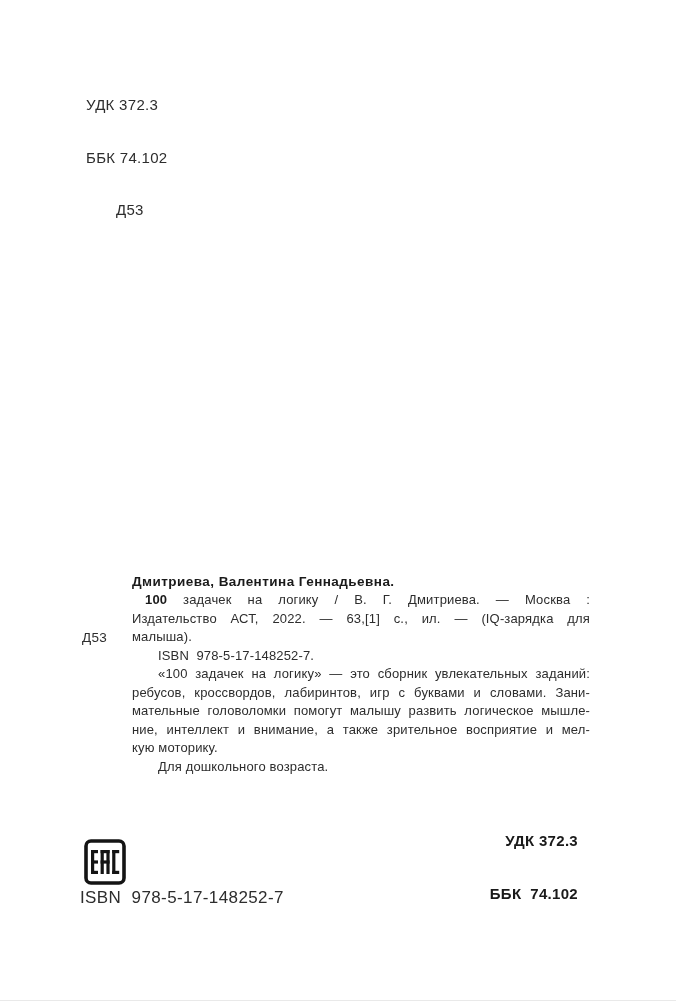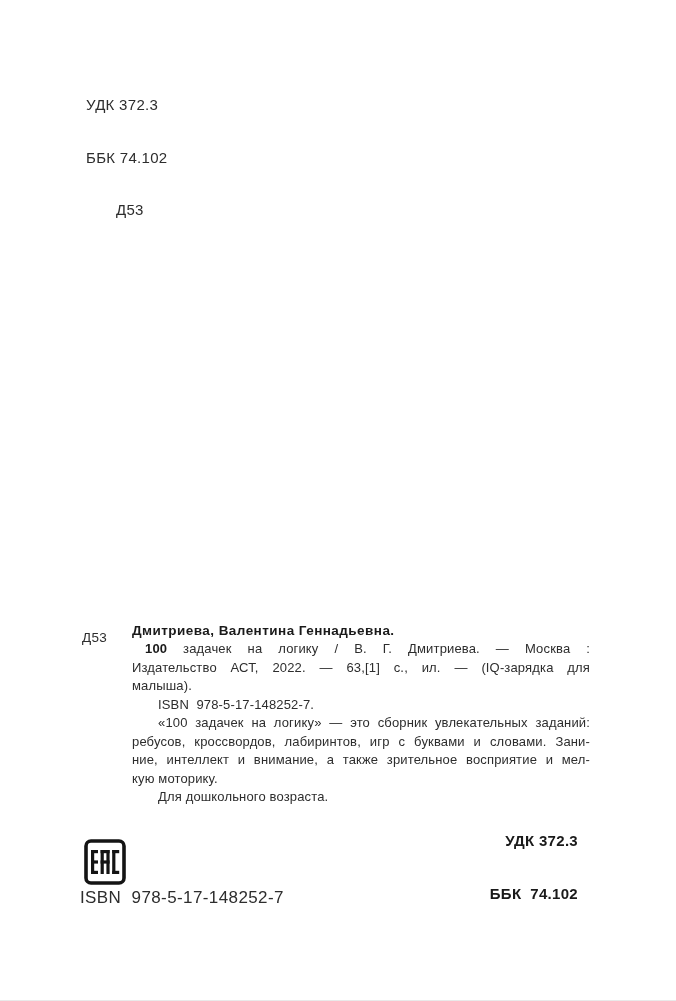--- a/index.html
+++ b/index.html
@@ -13,21 +13,21 @@
   .b { font-weight:bold; color:#1a1a1a; }
 
   .top-codes {
     position:absolute; left:86px; top:61px;
     font-size:15px; line-height:17.5px; letter-spacing:0.3px;
     white-space:pre;
   }
   .top-codes .sign { padding-left:30px; }
 
   .bib {
-    position:absolute; left:132px; top:622px; width:458px;
+    position:absolute; left:132px; top:573px; width:458px;
     font-size:13px; line-height:18.45px; letter-spacing:0.15px;
   }
   .tline { min-height:18.45px; }
   .tline.just { text-align:justify; text-align-last:justify; }
   .tline.left { text-align:left; white-space:pre-wrap; }
   .tline.head { font-size:13.5px; letter-spacing:0.45px; }
 
   .margin-label {
     position:absolute; left:82px; top:630px;
     font-size:13.5px; letter-spacing:0.3px;
@@ -67,20 +67,21 @@
   <div class="margin-label">Д53</div>
 
   <div class="bib">
       <div class="tline left head"><span class="b">Дмитриева, Валентина Геннадьевна.</span></div>
       <div class="tline just" style="text-indent: 13px;"><span class="b">100</span><span> задачек на логику / В. Г. Дмитриева. — Москва :</span></div>
       <div class="tline just"><span>Издательство АСТ, 2022. — 63,[1] с., ил. — (IQ-зарядка для</span></div>
       <div class="tline left"><span>малыша).</span></div>
       <div class="tline left" style="text-indent: 26px;"><span>ISBN  978-5-17-148252-7.</span></div>
       <div class="tline just" style="text-indent: 26px;"><span>«100 задачек на логику» — это сборник увлекательных заданий:</span></div>
       <div class="tline just"><span>ребусов, кроссвордов, лабиринтов, игр с буквами и словами. Зани-</span></div>
+      <div class="tline just"><span>мательные головоломки помогут малышу развить логическое мышле-</span></div>
       <div class="tline just"><span>ние, интеллект и внимание, а также зрительное восприятие и мел-</span></div>
       <div class="tline left"><span>кую моторику.</span></div>
       <div class="tline left" style="text-indent: 26px;"><span>Для дошкольного возраста.</span></div>
     </div>
 
   <div class="right-codes">
     <div>УДК 372.3</div>
     <div>ББК  74.102</div>
   </div>
 

